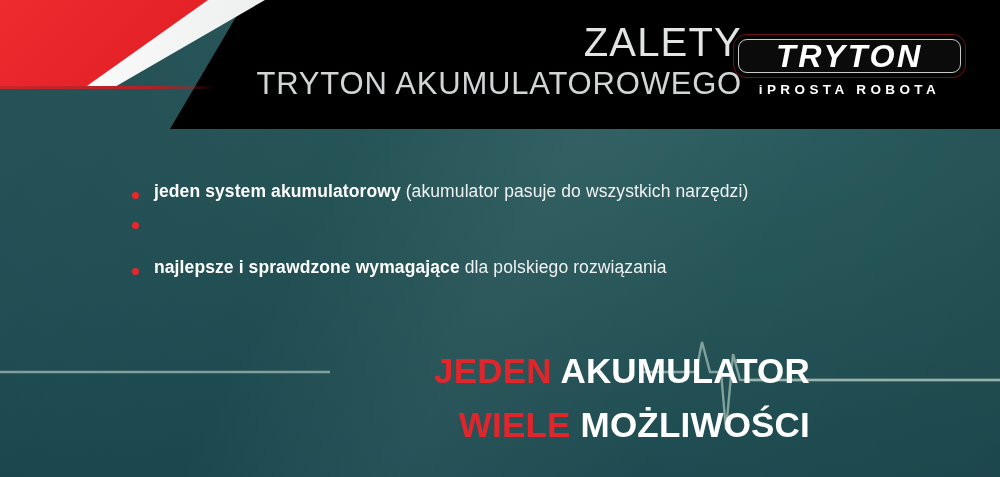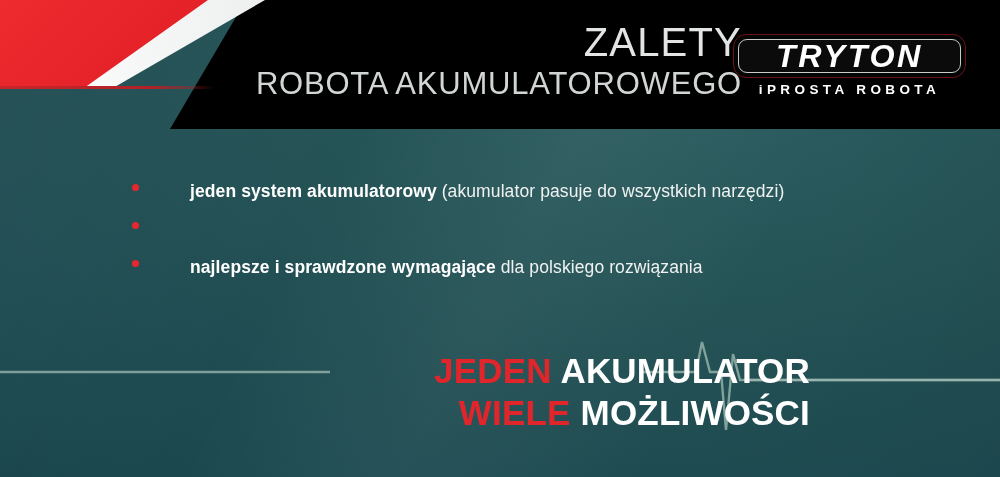--- a/index.html
+++ b/index.html
@@ -106,23 +106,22 @@
   }
 
   
   .bullets {
     position:absolute;
     left:132px; top:180px;
     width:820px;
   }
   .bullet-row {
     display:flex;
-    align-items:center;
+    align-items:flex-end;
     margin-bottom:23px;
-    gap:36px;
   }
   .bullet-dot {
     flex:0 0 auto;
     width:7px; height:7px;
     border-radius:50%;
     background:#e8262b;
     margin-right:15px;
     position:relative;
     top:-4px;
   }
@@ -144,39 +143,39 @@
   .slogan {
     position:absolute;
     left:0; top:352px;
     width:810px;
     text-align:right;
     line-height:1.08;
     font-weight:700;
     letter-spacing:0.2px;
   }
   .slogan-line { font-size:35px; white-space:nowrap; }
-  .slogan-line.l2 { margin-top:4px; }
+  .slogan-line.l2 { margin-top:16px; }
   .slogan-accent { color:#e0252b; }
   .slogan-plain  { color:#ffffff; }
 </style>
 </head>
 <body>
 
 <div class="slide">
   <div class="slide-sheen"></div>
 
   <div class="header">
     <div class="header-black"></div>
     <div class="header-white"></div>
     <div class="header-red"></div>
     <div class="header-red-foot"></div>
 
     <div class="title-block">
       <div class="title-main">ZALETY</div>
-      <div class="title-sub">ROBOTA AKUMULATOROWEGO</div>
+      <div class="title-sub">TRYTON AKUMULATOROWEGO</div>
     </div>
   </div>
 
   <div class="logo">
     <div class="logo-plate">
       <div class="logo-plate-inner"></div>
     </div>
     <div class="logo-word">TRYTON</div>
     <div class="logo-tagline">iPROSTA ROBOTA</div>
   </div>

